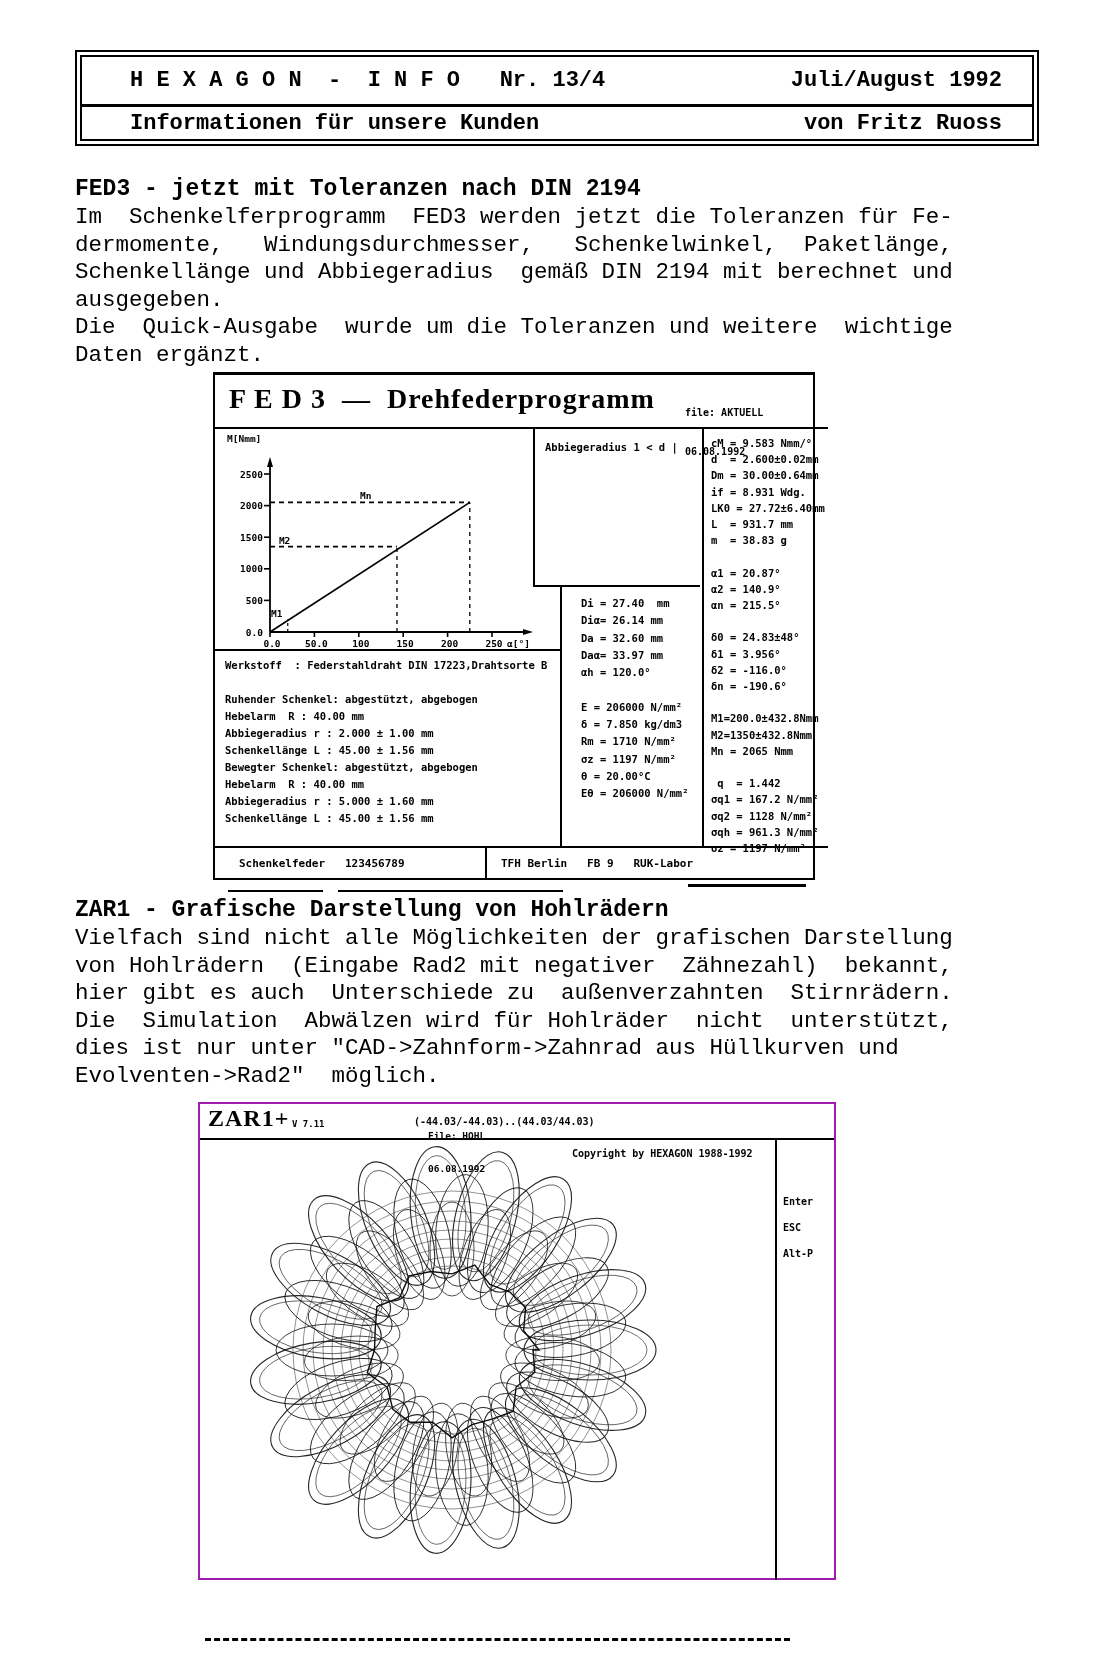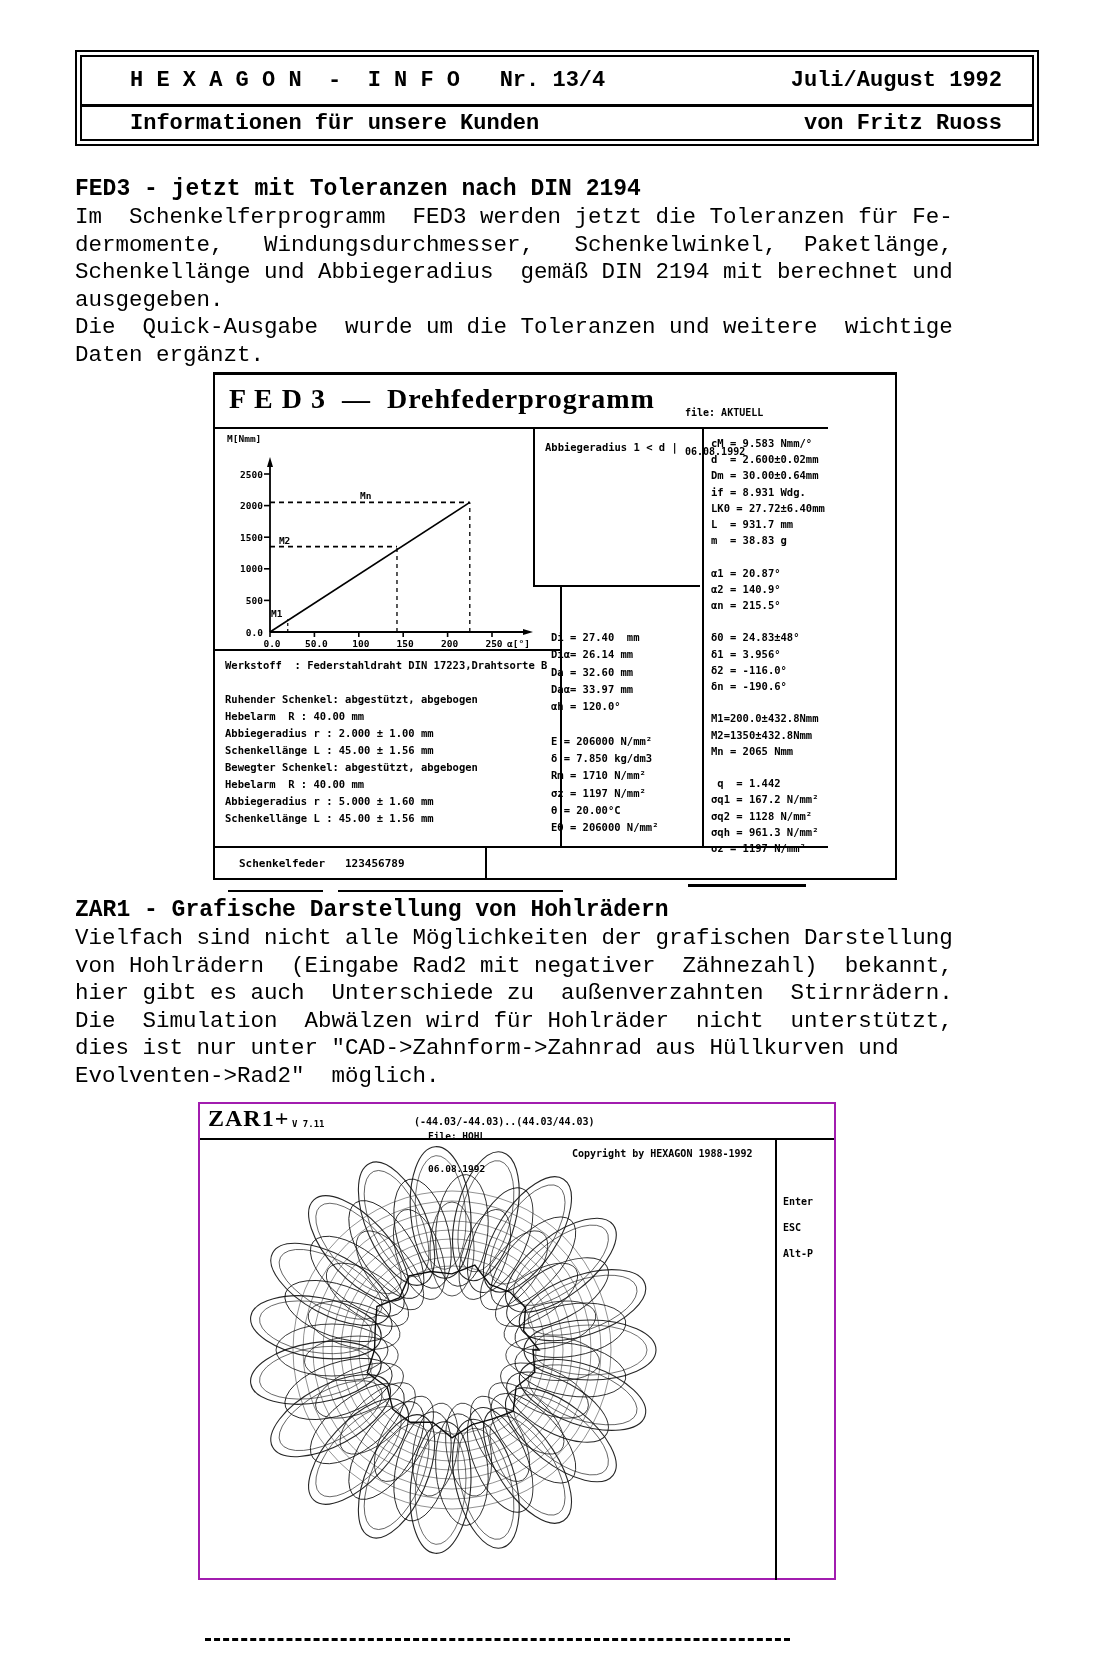--- a/index.html
+++ b/index.html
@@ -14,21 +14,21 @@
             padding:0 30px 0 48px;font-weight:bold;font-size:22px;white-space:pre;}
   .mast-row1{height:47px;border-bottom:3px solid #000;}
   .mast-row2{flex:1;}
 
   
   .art-head{font-weight:bold;font-size:23px;white-space:pre;}
   .art-body{font-size:22.5px;line-height:27.5px;white-space:pre;}
   .art-body .tline{white-space:pre;}
 
   
-  .fed3-win{left:213px;top:372px;width:684px;height:508px;border:2px solid #000;border-top:3px solid #000;box-sizing:border-box;}
+  .fed3-win{left:213px;top:372px;width:602px;height:508px;border:2px solid #000;border-top:3px solid #000;box-sizing:border-box;}
   .fed3-title{left:14px;top:8px;font-family:"Liberation Serif","DejaVu Serif",serif;
               font-weight:bold;font-size:28px;letter-spacing:1px;white-space:pre;}
   .fileinfo{left:470px;top:5px;font:bold 10px/13px "DejaVu Sans Mono",monospace;white-space:pre;}
   .hline{border-top:2px solid #000;height:0;}
   .vline{border-left:2px solid #000;width:0;}
   .scr{font:bold 10.5px "DejaVu Sans Mono",monospace;}
   .scr .tline{white-space:pre;}
   .rcol .tline{line-height:16.2px;}
   .mcol .tline{line-height:17.3px;}
   .matcol .tline{line-height:17px;}
@@ -155,21 +155,21 @@
         <div class="tline">&nbsp;</div>
         <div class="tline"> q  = 1.442</div>
         <div class="tline">σq1 = 167.2 N/mm²</div>
         <div class="tline">σq2 = 1128 N/mm²</div>
         <div class="tline">σqh = 961.3 N/mm²</div>
         <div class="tline">σz = 1197 N/mm²</div>
       </div>
 
     <div class="abs hline" style="left:0;top:274px;width:345px;"></div>
     <div class="abs vline" style="left:345px;top:212px;height:259px;"></div>
-    <div class="abs scr mcol" style="left:336px;top:220px;width:130px;margin-top:34px;">
+    <div class="abs scr mcol" style="left:366px;top:220px;width:130px;">
         <div class="tline">Di = 27.40  mm</div>
         <div class="tline">Diα= 26.14 mm</div>
         <div class="tline">Da = 32.60 mm</div>
         <div class="tline">Daα= 33.97 mm</div>
         <div class="tline">αh = 120.0°</div>
         <div class="tline">&nbsp;</div>
         <div class="tline">E = 206000 N/mm²</div>
         <div class="tline">δ = 7.850 kg/dm3</div>
         <div class="tline">Rm = 1710 N/mm²</div>
         <div class="tline">σz = 1197 N/mm²</div>
@@ -185,20 +185,21 @@
         <div class="tline">Abbiegeradius r : 2.000 ± 1.00 mm</div>
         <div class="tline">Schenkellänge L : 45.00 ± 1.56 mm</div>
         <div class="tline">Bewegter Schenkel: abgestützt, abgebogen</div>
         <div class="tline">Hebelarm  R : 40.00 mm</div>
         <div class="tline">Abbiegeradius r : 5.000 ± 1.60 mm</div>
         <div class="tline">Schenkellänge L : 45.00 ± 1.56 mm</div>
       </div>
 
     <div class="abs fed3-foot">
       <div class="foot-cell foot-left">Schenkelfeder   123456789</div>
+      <div class="foot-cell foot-right">TFH Berlin   FB 9   RUK-Labor</div>
     </div>
   </div>
 
   <div class="abs artifact" style="left:228px;top:890px;width:95px;"></div>
   <div class="abs artifact" style="left:338px;top:890px;width:225px;"></div>
   <div class="abs artifact-thick" style="left:688px;top:884px;width:118px;"></div>
 
   <div class="abs art-head" style="left:75px;top:897px;">ZAR1 - Grafische Darstellung von Hohlrädern</div>
   <div class="abs art-body" style="left:75px;top:925px;"><div class="tline">Vielfach sind nicht alle Möglichkeiten der grafischen Darstellung</div><div class="tline">von Hohlrädern  (Eingabe Rad2 mit negativer  Zähnezahl)  bekannt,</div><div class="tline">hier gibt es auch  Unterschiede zu  außenverzahnten  Stirnrädern.</div><div class="tline">Die  Simulation  Abwälzen wird für Hohlräder  nicht  unterstützt,</div><div class="tline">dies ist nur unter "CAD-&gt;Zahnform-&gt;Zahnrad aus Hüllkurven und</div><div class="tline">Evolventen-&gt;Rad2"  möglich.</div></div>
 

